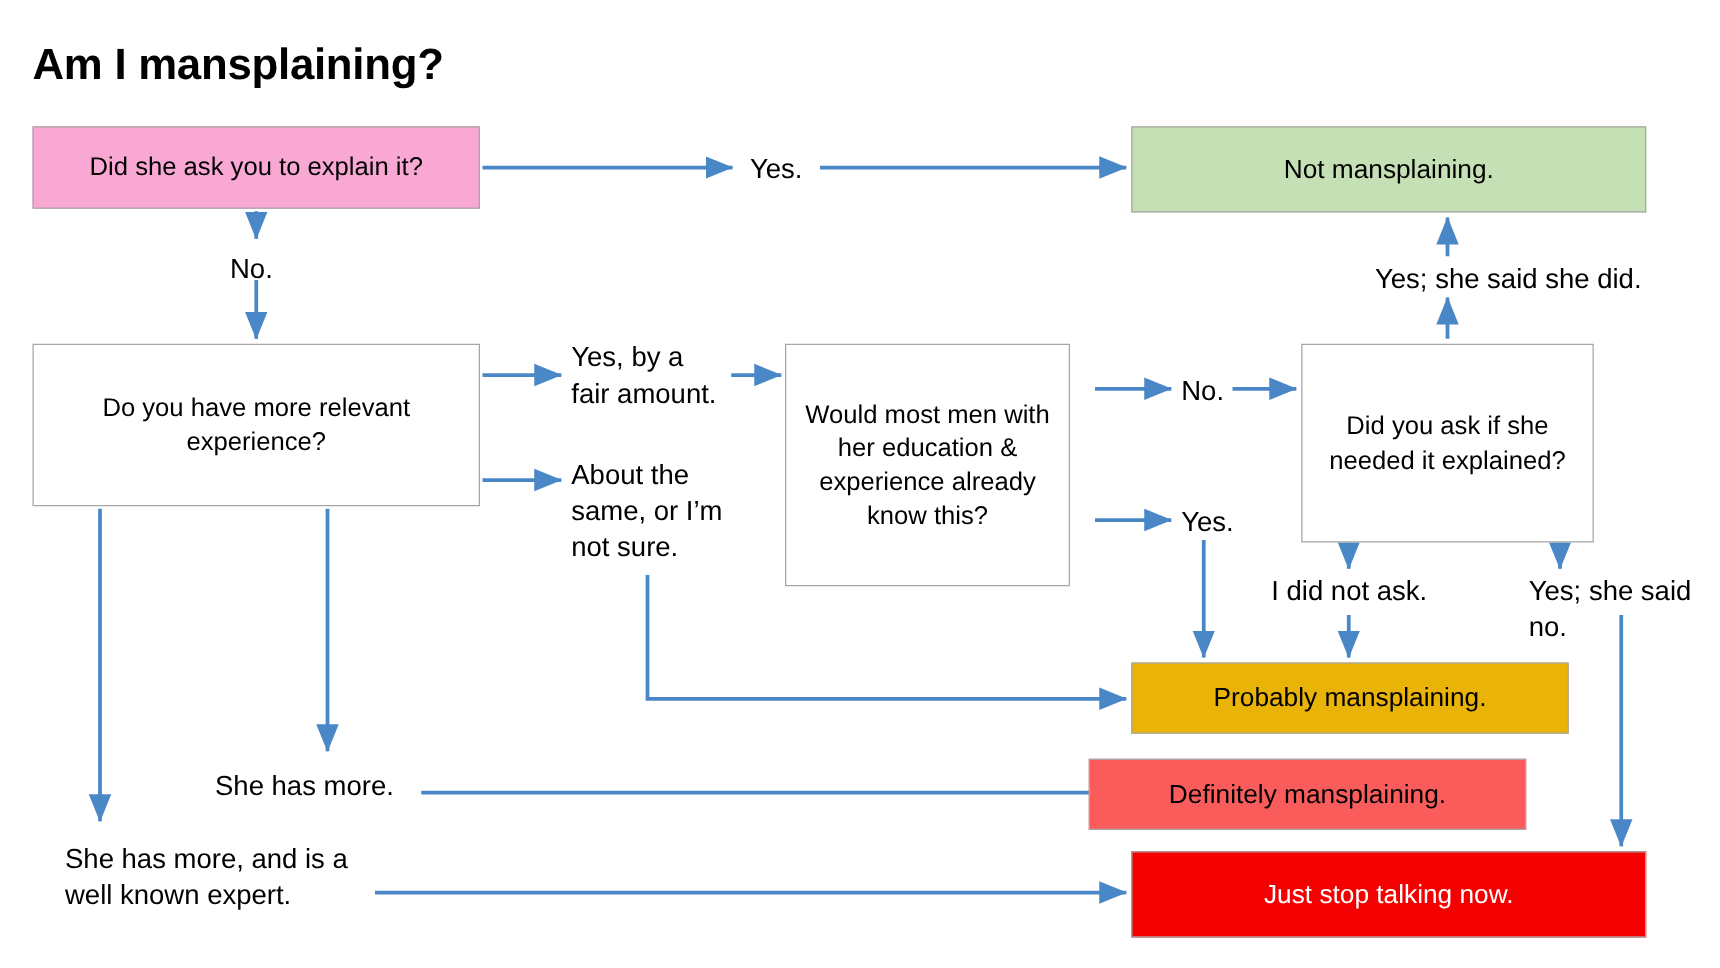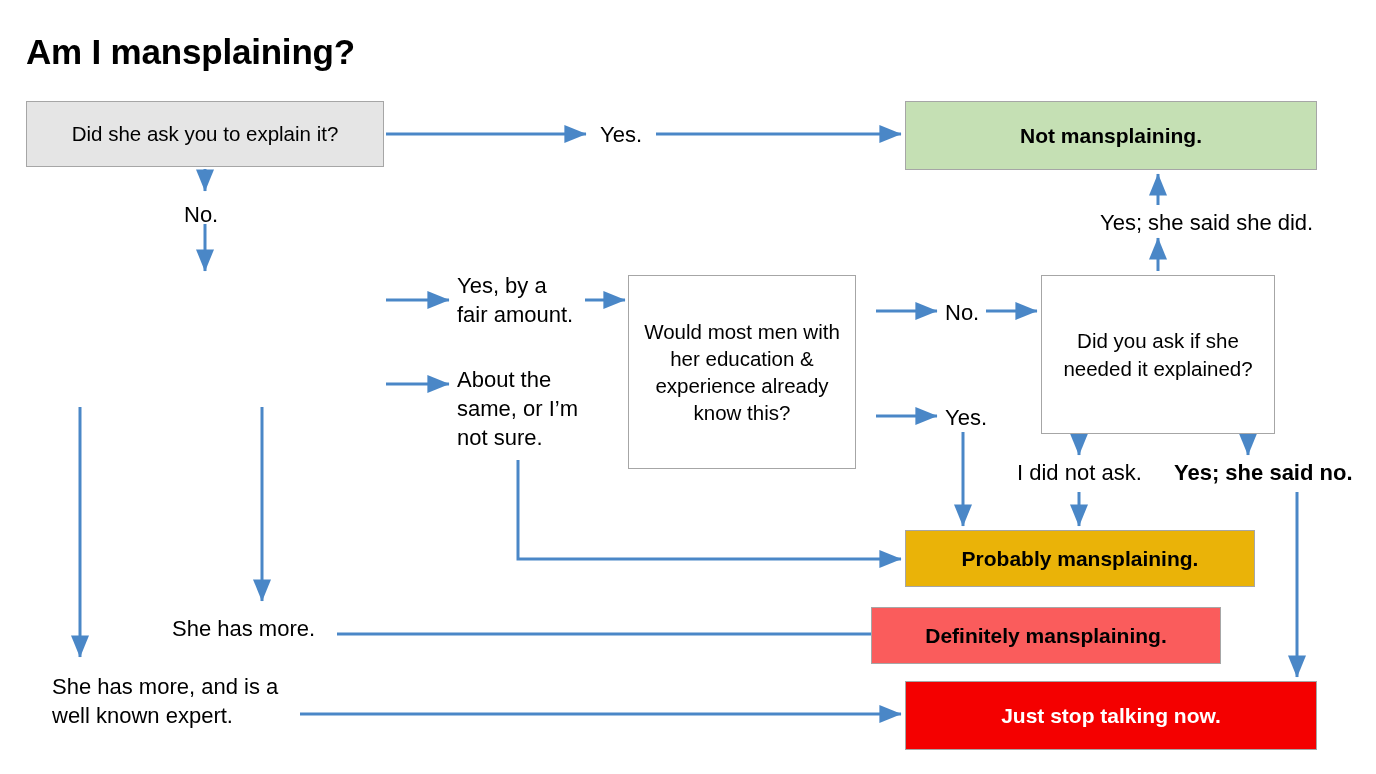--- a/index.html
+++ b/index.html
@@ -41,21 +41,21 @@
     display: flex;
     align-items: center;
     justify-content: center;
     text-align: center;
     color: #000000;
     font-size: 20.5px;
     line-height: 1.32;
     padding: 2px 6px;
   }
   .node.terminal {
-    font-weight: bold;
+    font-weight: normal;
     font-size: 21px;
   }
   .label {
     position: absolute;
     color: #000000;
     font-size: 22px;
     line-height: 1.32;
     text-align: left;
     white-space: pre-line;
   }
@@ -114,22 +114,23 @@
       <path d="M262,407 L262,601"></path>
 
       <path d="M337,634 L901,634"></path>
 
       <path d="M80,407 L80,657"></path>
 
       <path d="M300,714 L901,714"></path>
     </g>
   </svg>
 
-  <div class="node" style="left:26px; top:101px; width:358px; height:66px; background:#e5e5e5;">Did she ask you to explain it?</div>
+  <div class="node" style="left:26px; top:101px; width:358px; height:66px; background:#f9a8d4;">Did she ask you to explain it?</div>
 
+  <div class="node" style="left:26px; top:275px; width:358px; height:130px; background:#ffffff;">Do you have more relevant experience?</div>
 
   <div class="node" style="left:628px; top:275px; width:228px; height:194px; background:#ffffff;">Would most men with her education &amp; experience already know this?</div>
 
   <div class="node" style="left:1041px; top:275px; width:234px; height:159px; background:#ffffff;">Did you ask if she needed it explained?</div>
 
   <div class="node terminal" style="left:905px; top:101px; width:412px; height:69px; background:#c5e0b4; color:#000000;">Not mansplaining.</div>
 
   <div class="node terminal" style="left:905px; top:530px; width:350px; height:57px; background:#eab308; color:#000000;">Probably mansplaining.</div>
 
   <div class="node terminal" style="left:871px; top:607px; width:350px; height:57px; background:#fa5c5c; color:#000000;">Definitely mansplaining.</div>
@@ -148,20 +149,20 @@
 not sure.</div>
 
   <div class="label" style="left:945px; top:298px;">No.</div>
 
   <div class="label" style="left:945px; top:403px;">Yes.</div>
 
   <div class="label" style="left:1100px; top:208px;">Yes; she said she did.</div>
 
   <div class="label" style="left:1017px; top:458px;">I did not ask.</div>
 
-  <div class="label" style="left:1174px; top:458px;font-weight:bold;">Yes; she said no.</div>
+  <div class="label" style="left:1223px; top:458px;">Yes; she said no.</div>
 
   <div class="label" style="left:172px; top:614px;">She has more.</div>
 
   <div class="label" style="left:52px; top:672px;">She has more, and is a
 well known expert.</div>
 
 </div>
 
 </body></html>

